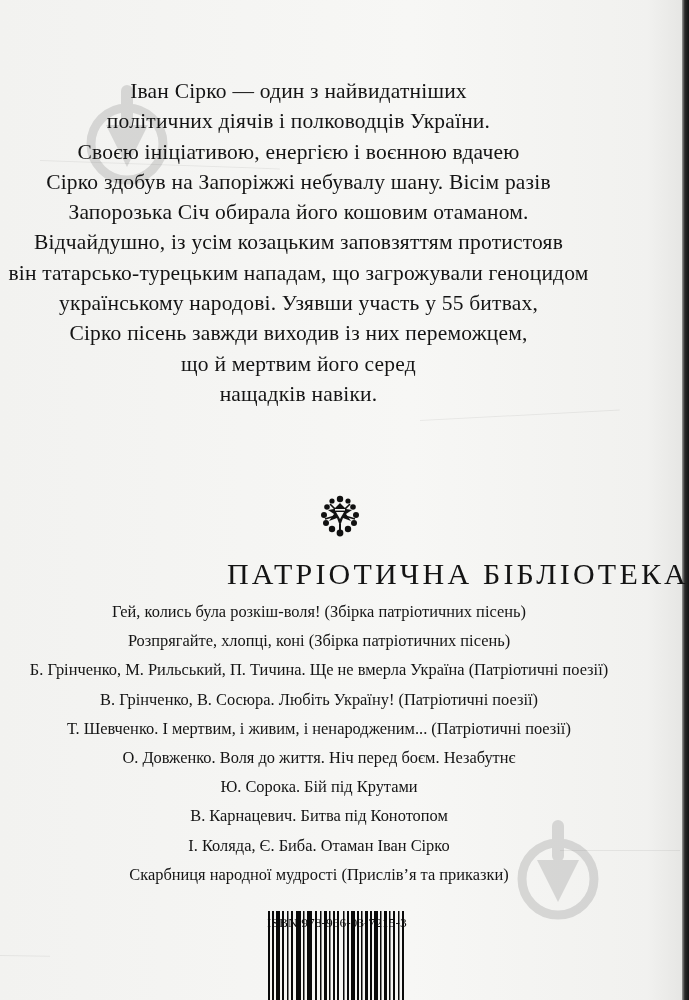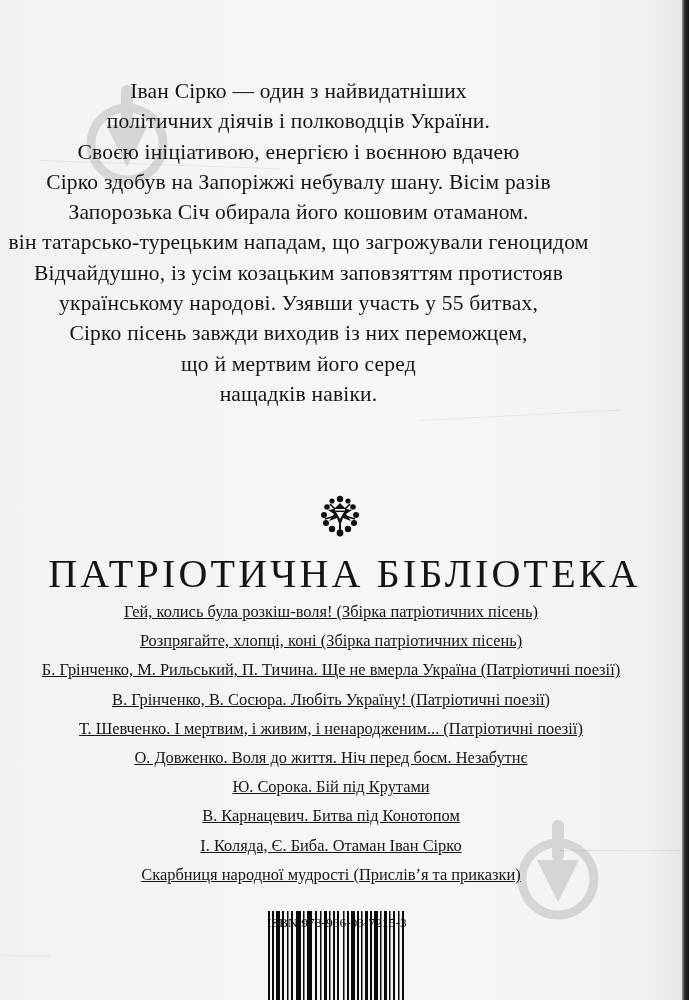--- a/index.html
+++ b/index.html
@@ -28,31 +28,31 @@
     letter-spacing: 0.2px;
   }
   .blurb div { white-space: nowrap; }
 
   .ornament {
     position: absolute; left: 318px; top: 494px; width: 44px; height: 44px;
   }
 
   .series-title {
     position: absolute; left: 0; top: 556px; width: 689px;
-    text-align: center;
+    text-align: right;
     font-family: "Liberation Serif", serif;
-    font-size: 40px; letter-spacing: 3.2px; line-height: 36px;
+    font-size: 30px; letter-spacing: 3.2px; line-height: 36px;
     white-space: nowrap;
   }
 
   .series-list {
-    position: absolute; left: 12px; top: 597px; width: 638px;
+    position: absolute; left: 0; top: 597px; width: 638px;
     text-align: center;
     font-family: "Liberation Serif", serif;
-    font-size: 16.4px; line-height: 29.2px; text-decoration: underline;
+    font-size: 16.4px; line-height: 29.2px;
   }
   .series-list div { white-space: nowrap; }
 
   .isbn {
     position: absolute; left: 267px; top: 895px; width: 150px;
     font-family: "Liberation Serif", serif;
     font-size: 13.5px; line-height: 16px; white-space: nowrap; margin-top: 20px;
   }
   .barcode {
     position: absolute; left: 268px; top: 911px; width: 140px; height: 89px;
@@ -81,22 +81,22 @@
   <rect x="35" y="0" width="12" height="42" rx="6" fill="#8a8a8a"></rect>
   <path d="M20 40 L62 40 L41 82 Z" fill="#8a8a8a"></path>
 </svg>
 
 <div class="blurb">
   <div>Іван Сірко — один з найвидатніших</div>
   <div>політичних діячів і полководців України.</div>
   <div>Своєю ініціативою, енергією і воєнною вдачею</div>
   <div>Сірко здобув на Запоріжжі небувалу шану. Вісім разів</div>
   <div>Запорозька Січ обирала його кошовим отаманом.</div>
+  <div>Відчайдушно, із усім козацьким заповзяттям протистояв</div>
   <div>він татарсько-турецьким нападам, що загрожували геноцидом</div>
-  <div>Відчайдушно, із усім козацьким заповзяттям протистояв</div>
   <div>українському народові. Узявши участь у 55 битвах,</div>
   <div>Сірко пісень завжди виходив із них переможцем,</div>
   <div>що й мертвим його серед</div>
   <div>нащадків навіки.</div>
 </div>
 
 <svg class="ornament" viewBox="0 0 44 44">
   <g fill="#111">
     <circle cx="22" cy="5" r="3.2"></circle>
     <circle cx="14" cy="7" r="2.6"></circle>

